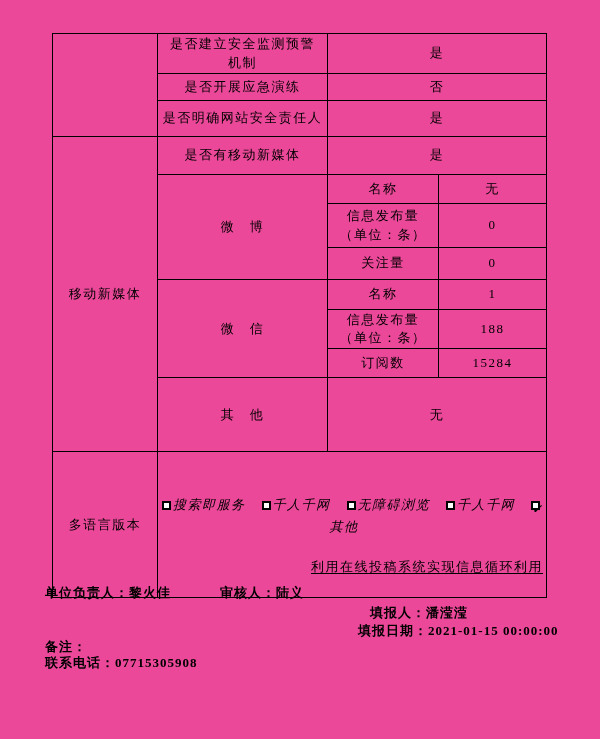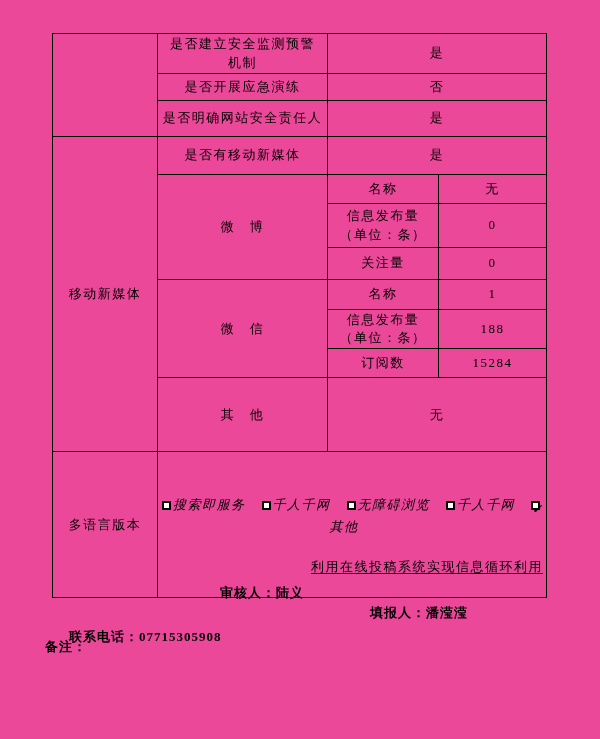--- a/index.html
+++ b/index.html
@@ -158,20 +158,22 @@
         <td colspan="3" class="innovation-cell">
           <div class="innov-line">
             <span class="opt"><span class="cb"></span><span>搜索即服务</span></span><span class="opt"><span class="cb"></span><span>千人千网</span></span><span class="opt"><span class="cb"></span><span>无障碍浏览</span></span><span class="opt"><span class="cb"></span><span>千人千网</span></span><span class="opt"><span class="cb checked"></span><span>其他</span></span>
           </div>
           <div class="innov-other">利用在线投稿系统实现信息循环利用</div>
         </td>
       </tr>
     </tbody>
   </table>
 
+  <div class="footer-item" style="left:45px; top:584px;"><span>单位负责人：</span><span>黎火佳</span></div>
   <div class="footer-item" style="left:220px; top:584px;"><span>审核人：</span><span>陆义</span></div>
   <div class="footer-item" style="left:370px; top:604px;"><span>填报人：</span><span>潘滢滢</span></div>
 
-  <div class="footer-item" style="left:45px; top:628px;margin-left:24px;"><span>联系电话：</span><span>07715305908</span></div>
+  <div class="footer-item" style="left:45px; top:654px;"><span>联系电话：</span><span>07715305908</span></div>
+  <div class="footer-item" style="left:358px; top:622px;"><span>填报日期：</span><span>2021-01-15 00:00:00</span></div>
 
   <div class="footer-item" style="left:45px; top:638px;"><span>备注：</span></div>
 
 </div>
 
 </body></html>

